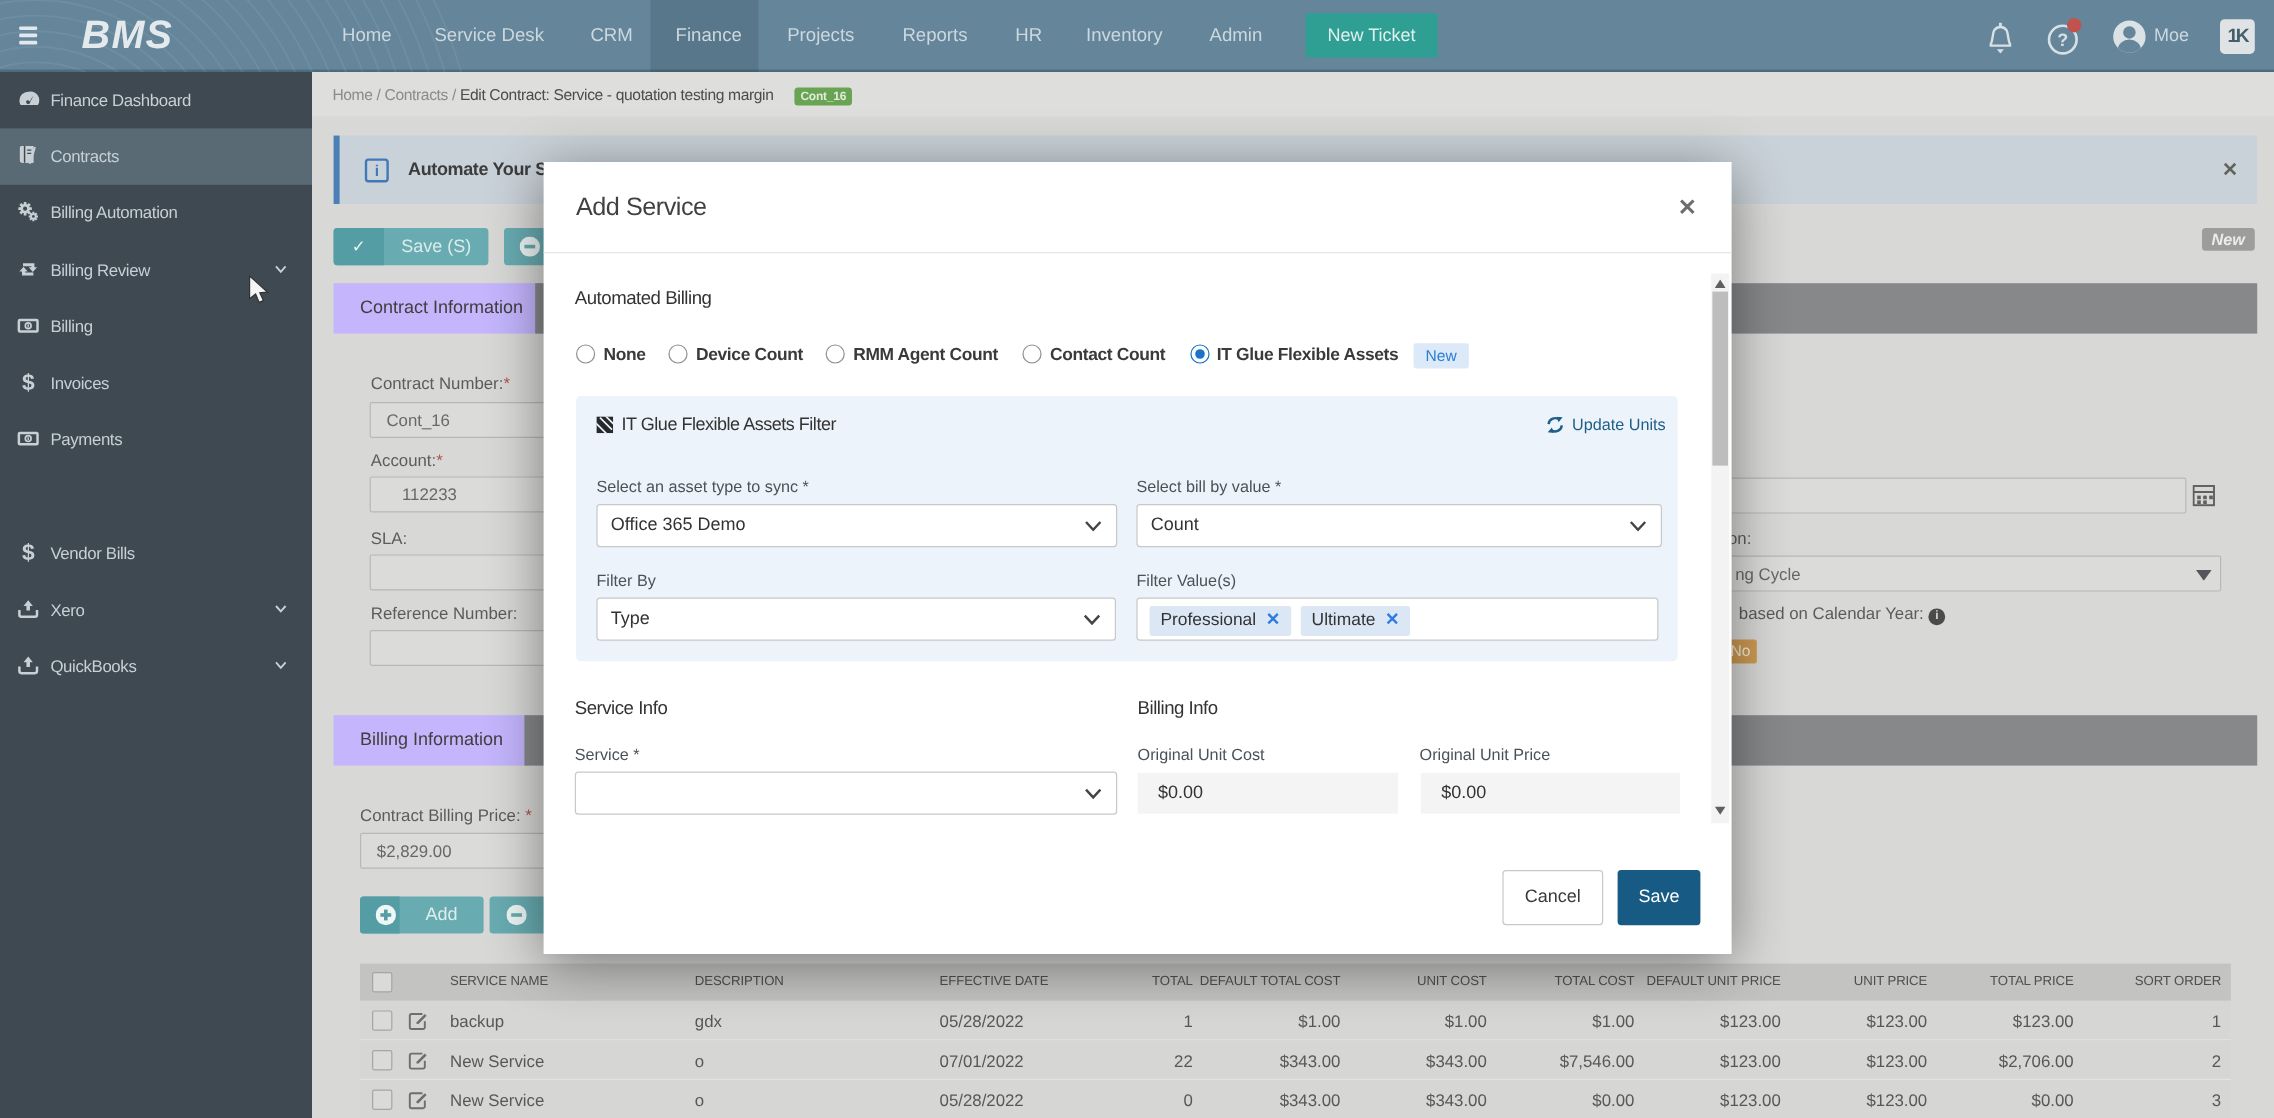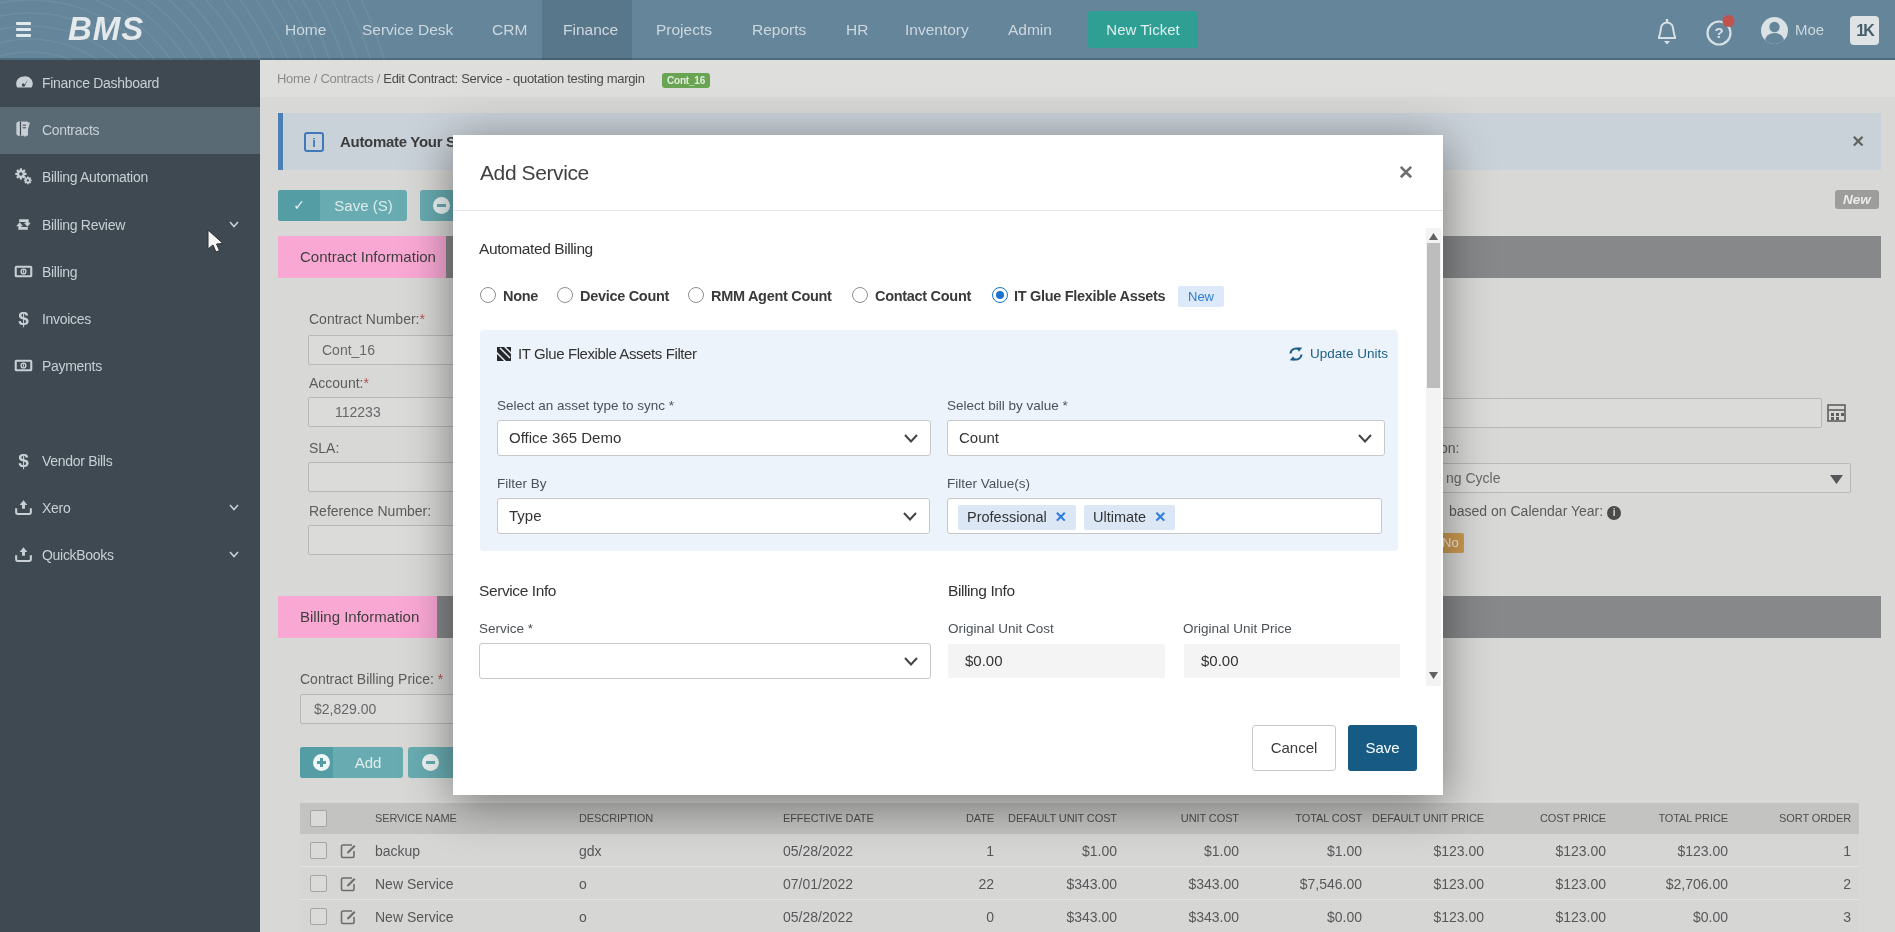--- a/index.html
+++ b/index.html
@@ -31,21 +31,21 @@
 #contbadge { position:absolute; left:662px; top:73px; background:#69a452; color:#e3ebe0; font-size:10px; font-weight:bold; padding:2px 5px; border-radius:3px; letter-spacing:-0.2px; }
 #alert { left:278px; top:113px; width:1603px; height:57px; background:#cad2d9; border-left:5px solid #4a80b6; }
 #alert .txt { position:absolute; left:57px; top:20px; font-size:15px; letter-spacing:-0.3px; font-weight:bold; color:#3c3c3c; }
 #alert .info { position:absolute; left:21px; top:19px; width:20px; height:20px; border:2px solid #4079ba; border-radius:3px; color:#4079ba; font-weight:bold; text-align:center; line-height:17px; font-size:13px; }
 #alert .x { position:absolute; right:16px; top:19px; color:#62625f; font-size:16px; font-weight:bold; }
 .tealbtn { position:absolute; background:#68acb2; border-radius:3px; height:31px; }
 .tealbtn .seg { position:absolute; left:0; top:0; width:42px; height:31px; background:#549da5; border-radius:3px 0 0 3px; color:#eaf4f4; text-align:center; line-height:31px; font-size:14px; }
 .tealbtn .blab { position:absolute; left:42px; right:0; top:0; text-align:center; line-height:31px; color:#dfecec; font-size:15px; }
 #newbadge { left:1835px; top:190px; background:#9d9d9b; color:#ececea; font-style:italic; font-weight:bold; font-size:13.5px; padding:2px 8px; border-radius:3px; }
 .sechead { position:absolute; height:42px; }
-.sechead .tab { position:absolute; left:0; top:0; height:42px; background:#f9a8d4; color:#3f3f3d; font-size:15px; line-height:42px; padding:0 22px; }
+.sechead .tab { position:absolute; left:0; top:0; height:42px; background:#c4b5fd; color:#3f3f3d; font-size:15px; line-height:42px; padding:0 22px; }
 .sechead .rest { position:absolute; top:0; height:42px; background:#86888a; }
 .flabel { position:absolute; font-size:14px; color:#5c5c5a; }
 .flabel .req { color:#b3534f; }
 .finput { position:absolute; height:30px; background:#dbdbd9; border:1px solid #b8b8b6; border-radius:2px; font-size:14px; color:#68686a; line-height:28px; padding-left:13px; }
 
 
 #tbl { left:300px; top:803px; width:1559px; height:129px; }
 #tblhead { position:absolute; left:0; top:0; width:1559px; height:31px; background:#c3c3c1; }
 .th { position:absolute; top:9px; font-size:11px; color:#4f4f4d; letter-spacing:-0.1px; }
 .trow { position:absolute; left:0; width:1559px; height:33px; background:#d6d6d4; border-bottom:1px solid #e3e3e1; }
@@ -330,26 +330,26 @@
         <rect x="4" y="7" width="9" height="3" fill="#68acb2"></rect>
       </svg>
   </div>
 
   <div class="abs" id="tbl">
     <div id="tblhead">
       <div class="cb" style="top:7px;"></div>
       <div class="th" style="left:75px;">SERVICE NAME</div>
       <div class="th" style="left:279px;">DESCRIPTION</div>
       <div class="th" style="left:483px;">EFFECTIVE DATE</div>
-      <div class="th num" style="left:594px; width:100px;">DATE</div>
-      <div class="th num" style="left:697px; width:120px;">DEFAULT UNIT COST</div>
+      <div class="th num" style="left:594px; width:100px;">TOTAL</div>
+      <div class="th num" style="left:697px; width:120px;">DEFAULT TOTAL COST</div>
       <div class="th num" style="left:839px; width:100px;">UNIT COST</div>
       <div class="th num" style="left:962px; width:100px;">TOTAL COST</div>
       <div class="th num" style="left:1064px; width:120px;">DEFAULT UNIT PRICE</div>
-      <div class="th num" style="left:1206px; width:100px;">COST PRICE</div>
+      <div class="th num" style="left:1206px; width:100px;">UNIT PRICE</div>
       <div class="th num" style="left:1328px; width:100px;">TOTAL PRICE</div>
       <div class="th num" style="left:1451px; width:100px;">SORT ORDER</div>
     </div>
   <div class="trow" style="top: 31px;">
         <div class="cb" style="top:8px;"></div>
         <svg class="abs" style="left:40px; top:9px;" width="17" height="16" viewBox="0 0 17 16">
           <path d="M12 2 H3 a1.5 1.5 0 0 0 -1.5 1.5 V13 a1.5 1.5 0 0 0 1.5 1.5 H12.5 a1.5 1.5 0 0 0 1.5 -1.5 V8" fill="none" stroke="#6e6e6c" stroke-width="1.6"></path>
           <path d="M7 10 L8.5 10.5 L15.5 3.5 L14 2 L7 9 Z" fill="#6e6e6c"></path>
         </svg>
         <div class="td" style="left:75px;">backup</div>

